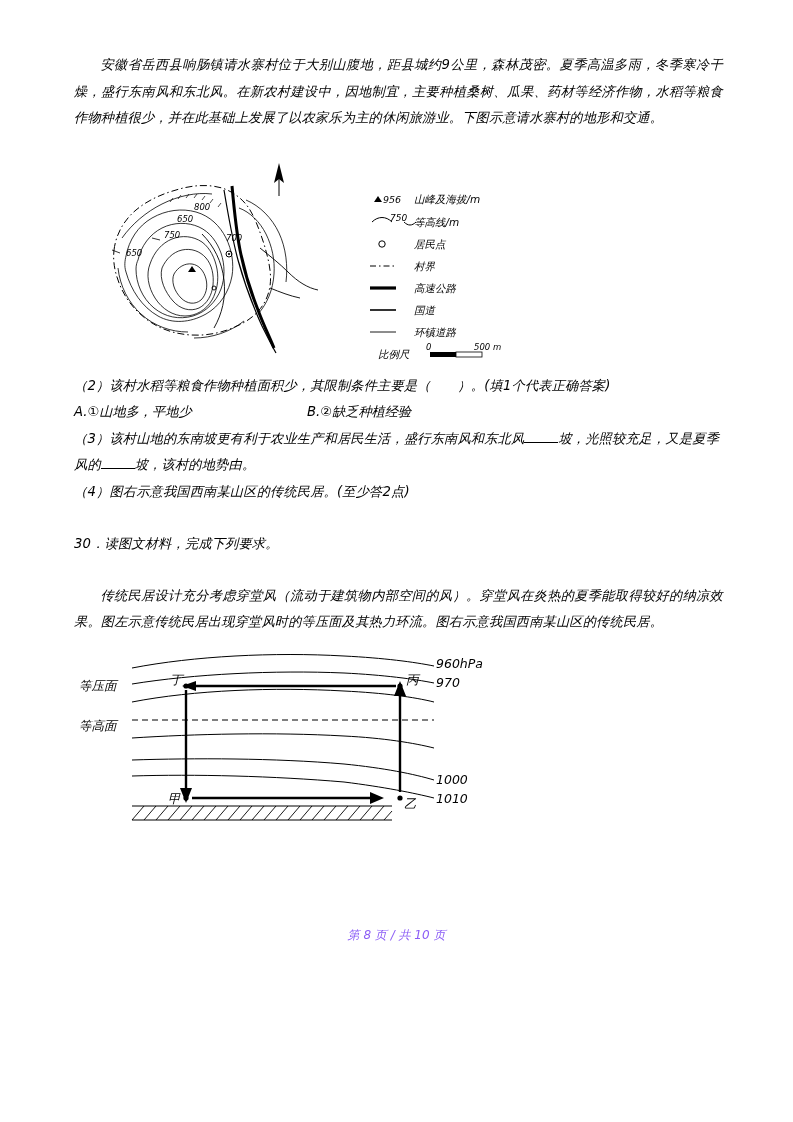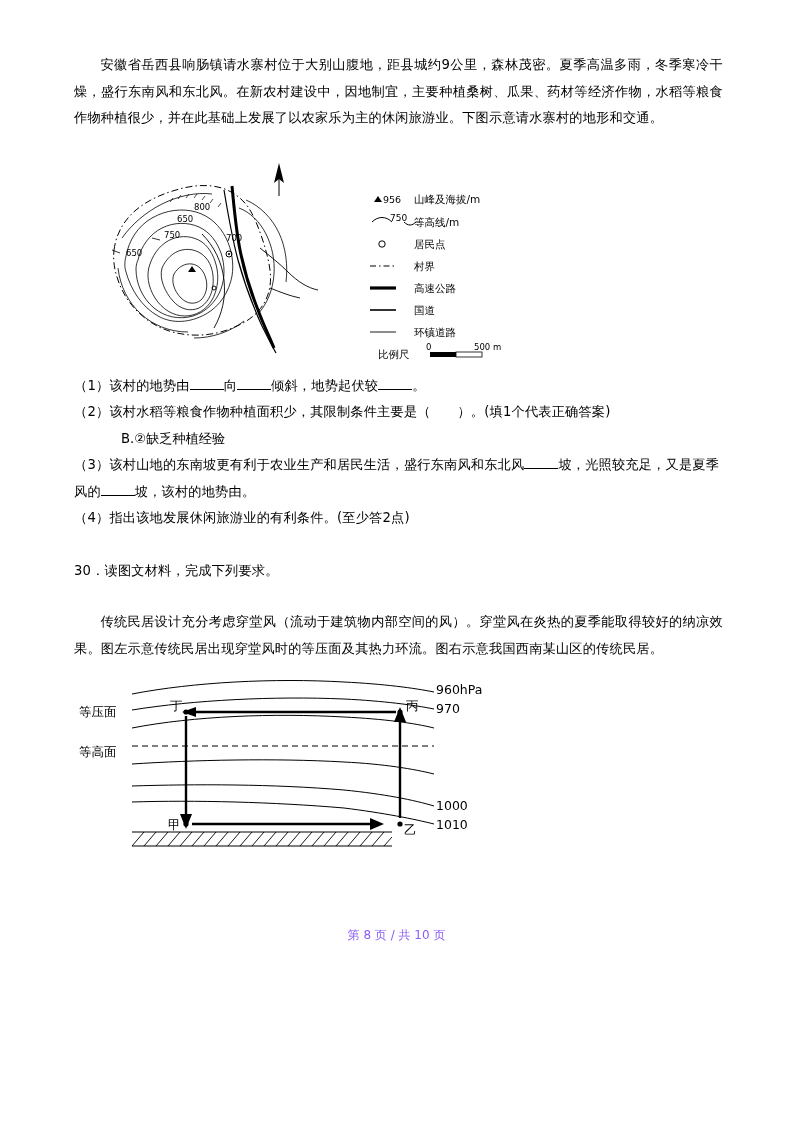--- a/index.html
+++ b/index.html
@@ -13,20 +13,21 @@
     font-family: "DejaVu Sans", "Liberation Sans", sans-serif;
     color: #000;
     position: relative;
   }
   .page {
     position: relative;
     width: 793px;
     height: 970px;
     box-sizing: border-box;
     padding: 52px 70px 0 74px;
+    font-style: italic;
   }
   .para {
     font-size: 13.2px;
     line-height: 26.5px;
     text-align: justify;
     text-justify: inter-ideograph;
     letter-spacing: 0.2px;
     margin: 0;
   }
   .indent { text-indent: 2em; }
@@ -187,38 +188,36 @@
 
         <text x="304" y="220">比例尺</text>
         <rect x="356" y="214" width="26" height="5" fill="#000"></rect>
         <rect x="382" y="214" width="26" height="5" fill="#fff" stroke="#000" stroke-width="0.8"></rect>
         <text x="352" y="212" font-size="8.5">0</text>
         <text x="400" y="212" font-size="8.5">500 m</text>
       </g>
     </svg>
   </div>
 
-  <p class="q-line">
-    <span>（1）</span><span>该村的地势由</span><span class="blank-u"></span><span>向</span><span class="blank-u"></span><span>倾斜，地势起伏较</span><span class="blank-u"></span><span>。</span>
-  </p>
 
   <p class="q-line">
     <span>（2）</span><span>该村水稻等粮食作物种植面积少，其限制条件主要是（　　）。(填1个代表正确答案)</span>
   </p>
 
   <div class="opts">
+    <span class="o1">A.①山地多，平地少</span>
     <span class="o2">B.②缺乏种植经验</span>
   </div>
 
   <p class="q-line">
     <span>（3）</span><span>该村山地的东南坡更有利于农业生产和居民生活，盛行东南风和东北风</span><span class="blank-u"></span><span>坡，光照较充足，又是夏季风的</span><span class="blank-u"></span><span>坡，该村的地势由。</span>
   </p>
 
   <p class="q-line">
-    <span>（4）</span><span>指出该地发展休闲旅游业的有利条件。(至少答2点)</span>
+    <span>（4）</span><span>图右示意我国西南某山区的传统民居。(至少答2点)</span>
   </p>
 
   <p class="q-line" style="margin-top:26px;">30．读图文材料，完成下列要求。</p>
 
   <p class="para indent" style="margin-top:25px;">传统民居设计充分考虑穿堂风（流动于建筑物内部空间的风）。穿堂风在炎热的夏季能取得较好的纳凉效果。图左示意传统民居出现穿堂风时的等压面及其热力环流。图右示意我国西南某山区的传统民居。</p>
 
   <div class="fig-diagram">
     <svg width="650" height="200" viewBox="0 0 650 200" xmlns="http://www.w3.org/2000/svg">
 
       <g fill="none" stroke="#000" stroke-width="1">

